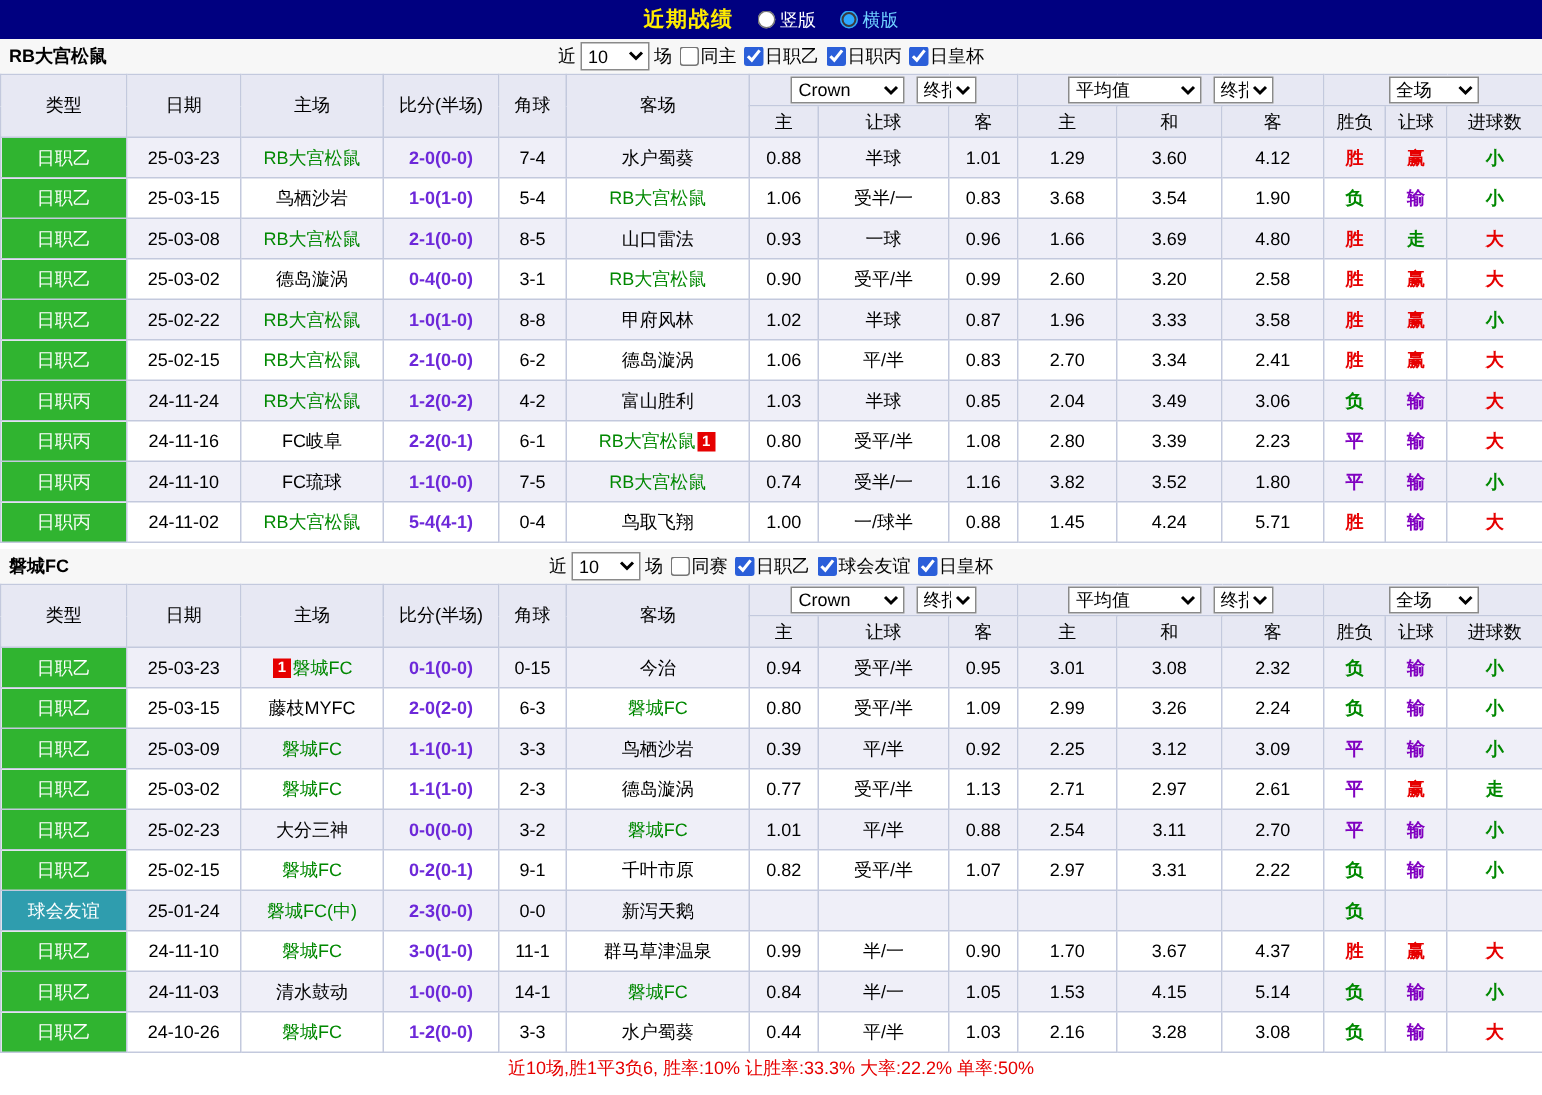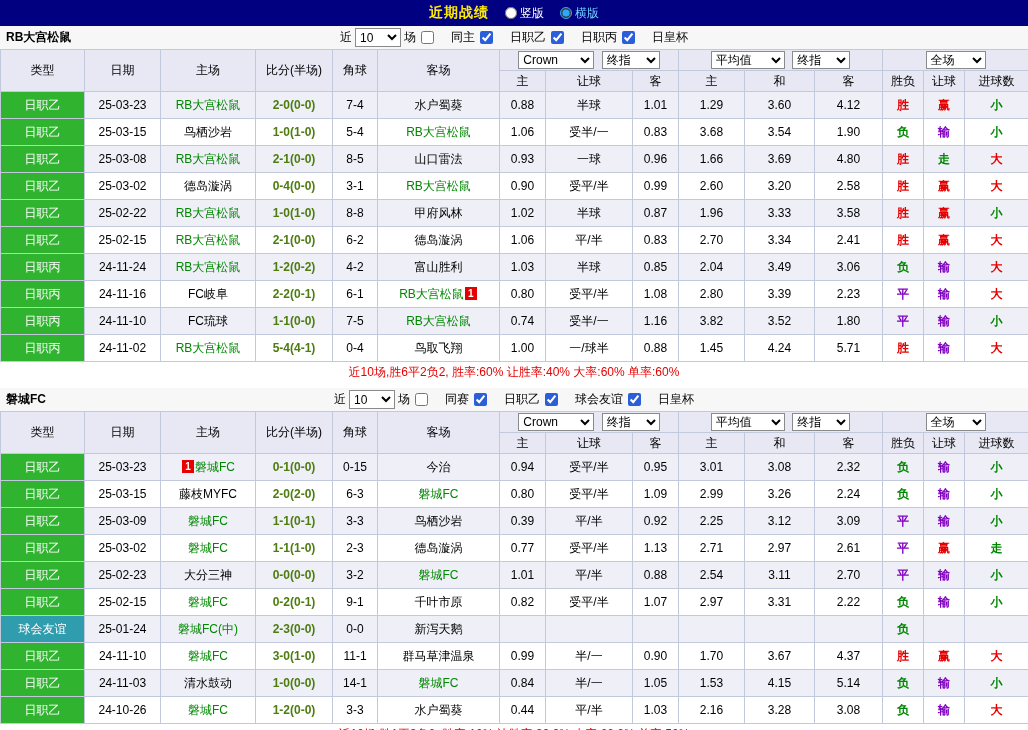--- a/index.html
+++ b/index.html
@@ -8,34 +8,34 @@
   .topbar{height:26px;background:#000080;display:flex;align-items:center;justify-content:center;gap:16px;}
   .topbar-title{color:#ffeb00;font-weight:bold;font-size:14px;letter-spacing:1px;}
   .layout-option{display:inline-flex;align-items:center;gap:3px;color:#fff;cursor:pointer;}
   .layout-option input{width:12px;height:12px;margin:0;accent-color:#2ea8ff;}
   .layout-option.selected .opt-label{color:#6fd0ff;}
 
   .control-row{position:relative;height:23px;display:flex;align-items:center;justify-content:center;background:#f7f7f7;}
   .team-title{position:absolute;left:6px;font-weight:bold;}
   .filter-controls{display:flex;align-items:center;gap:3px;}
   select{height:19px;font-size:12px;border:1px solid #8a8a8a;background:#fff;}
-  .w46{width:46px}.w56{width:58px}.w66{width:76px}.w72{width:74px}.w58{width:60px}
-  .cb{display:inline-flex;align-items:center;gap:17px;margin-left:2px;cursor:pointer;}
+  .w46{width:46px}.w56{width:40px}.w66{width:76px}.w72{width:89px}.w58{width:60px}
+  .cb{display:inline-flex;align-items:center;gap:1px;margin-left:2px;cursor:pointer;}
   .cb input{width:13px;height:13px;margin:0;accent-color:#2b5fd9;}
 
   table.results{width:1028px;border-collapse:collapse;table-layout:fixed;}
   .results th,.results td{border:1px solid #c3c9dd;text-align:center;white-space:nowrap;overflow:hidden;padding:0 1px;}
   .results thead th{background:#e7e8f3;font-weight:normal;height:20px;}
   .results thead select{margin:0 2px;height:18px;}
   .results tbody td{height:26px;background:#fff;}
   tr.tinted td{background:#efeff8;}
   td.type-cell{color:#fff;}
   .team{color:#000;cursor:pointer;}
   .team.focus{color:#008800;}
-  td.score-cell{color:#4d7c0f;font-weight:bold;}
+  td.score-cell{color:#6d28d9;font-weight:bold;}
   .red-badge{display:inline-block;width:12px;height:13px;line-height:13px;background:#e60000;color:#fff;
              font-size:10px;font-weight:bold;margin:0 1px;vertical-align:1px;text-align:center;}
   .summary{height:22px;line-height:21px;text-align:center;color:#e60000;}
   .section-gap{height:4px;}
 </style>
 </head>
 <body>
 
 <div class="topbar">
   <span class="topbar-title">近期战绩</span>
@@ -290,21 +290,20 @@
           <td>0.88</td>
           <td>1.45</td>
           <td>4.24</td>
           <td>5.71</td>
           <td style="color: rgb(230, 0, 0); font-weight: bold;">胜</td>
           <td style="color: rgb(128, 0, 192); font-weight: bold;">输</td>
           <td style="color: rgb(230, 0, 0); font-weight: bold;">大</td>
         </tr>
       </tbody>
   </table>
-  <div class="summary">近10场,胜6平2负2, 胜率:60% 让胜率:40% 大率:60% 单率:60%</div>
 </section>
 
 <div class="section-gap"></div>
 
 <section>
   <div class="control-row">
     <span class="team-title">磐城FC</span>
     <div class="filter-controls">
       <span>近</span>
       <select class="w46"><option>10</option></select>

